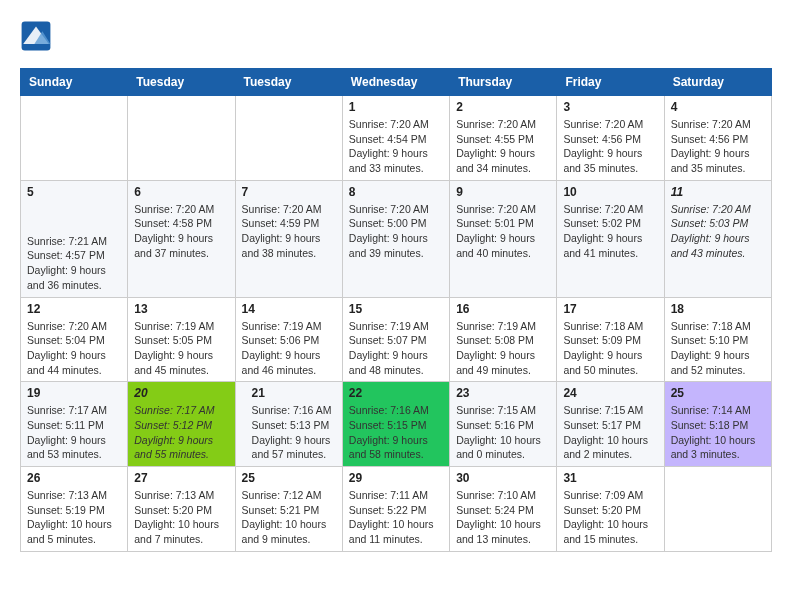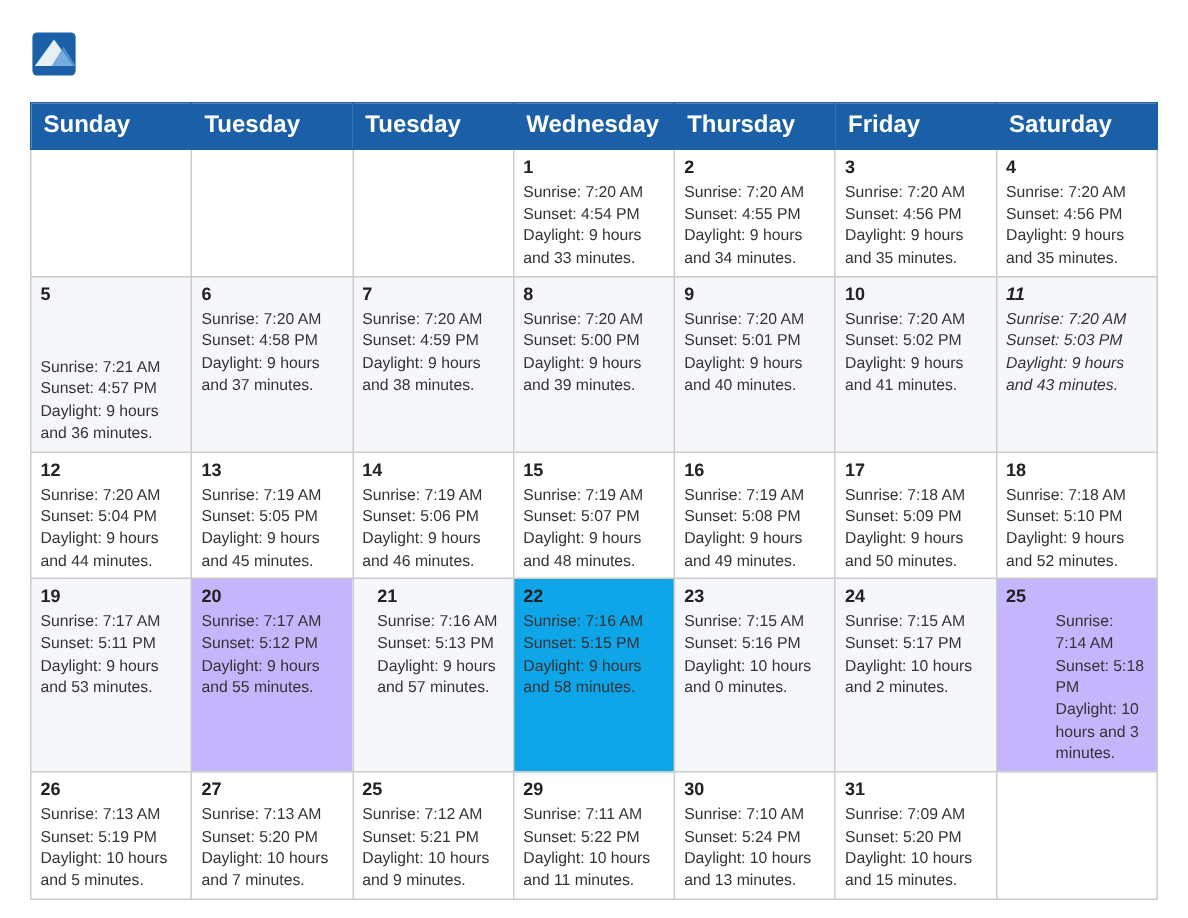--- a/index.html
+++ b/index.html
@@ -45,21 +45,21 @@
     .calendar {
       width: 100%;
       border-collapse: collapse;
       font-size: 11px;
     }
     .calendar th {
       background-color: #1a5fa8;
       color: #fff;
       text-align: left;
       padding: 6px 8px;
-      font-size: 16px;
+      font-size: 12px;
       font-weight: bold;
       border: 1px solid #1a5fa8;
     }
     .calendar td {
       border: 1px solid #ccc;
       vertical-align: top;
       padding: 4px 6px;
       width: calc(100% / 7);
       min-height: 80px;
       height: 80px;
@@ -234,53 +234,53 @@
 Daylight: 9 hours and 52 minutes.</div>
         </td>
       </tr>
       <tr>
         <td style="background-color: rgb(245, 247, 250);">
           <div class="day-num">19</div>
           <div class="day-info" style="white-space: pre-line;">Sunrise: 7:17 AM
 Sunset: 5:11 PM
 Daylight: 9 hours and 53 minutes.</div>
         </td>
-        <td style="background-color: #c4b5fd;">
+        <td style="background-color: #84cc16; font-style: italic;">
           <div class="day-num">20</div>
           <div class="day-info" style="white-space: pre-line;">Sunrise: 7:17 AM
 Sunset: 5:12 PM
 Daylight: 9 hours and 55 minutes.</div>
         </td>
         <td style="background-color: rgb(245, 247, 250); padding-left: 16px;">
           <div class="day-num">21</div>
           <div class="day-info" style="white-space: pre-line;">Sunrise: 7:16 AM
 Sunset: 5:13 PM
 Daylight: 9 hours and 57 minutes.</div>
         </td>
-        <td style="background-color: #0ea5e9;">
+        <td style="background-color: #22c55e;">
           <div class="day-num">22</div>
           <div class="day-info" style="white-space: pre-line;">Sunrise: 7:16 AM
 Sunset: 5:15 PM
 Daylight: 9 hours and 58 minutes.</div>
         </td>
         <td style="background-color: rgb(245, 247, 250);">
           <div class="day-num">23</div>
           <div class="day-info" style="white-space: pre-line;">Sunrise: 7:15 AM
 Sunset: 5:16 PM
 Daylight: 10 hours and 0 minutes.</div>
         </td>
         <td style="background-color: rgb(245, 247, 250);">
           <div class="day-num">24</div>
           <div class="day-info" style="white-space: pre-line;">Sunrise: 7:15 AM
 Sunset: 5:17 PM
 Daylight: 10 hours and 2 minutes.</div>
         </td>
         <td style="background-color: #c4b5fd;">
           <div class="day-num">25</div>
-          <div class="day-info" style="white-space: pre-line; margin-left: 33px;">Sunrise: 7:14 AM
+          <div class="day-info" style="white-space: pre-line;">Sunrise: 7:14 AM
 Sunset: 5:18 PM
 Daylight: 10 hours and 3 minutes.</div>
         </td>
       </tr>
       <tr>
         <td>
           <div class="day-num">26</div>
           <div class="day-info" style="white-space: pre-line;">Sunrise: 7:13 AM
 Sunset: 5:19 PM
 Daylight: 10 hours and 5 minutes.</div>

